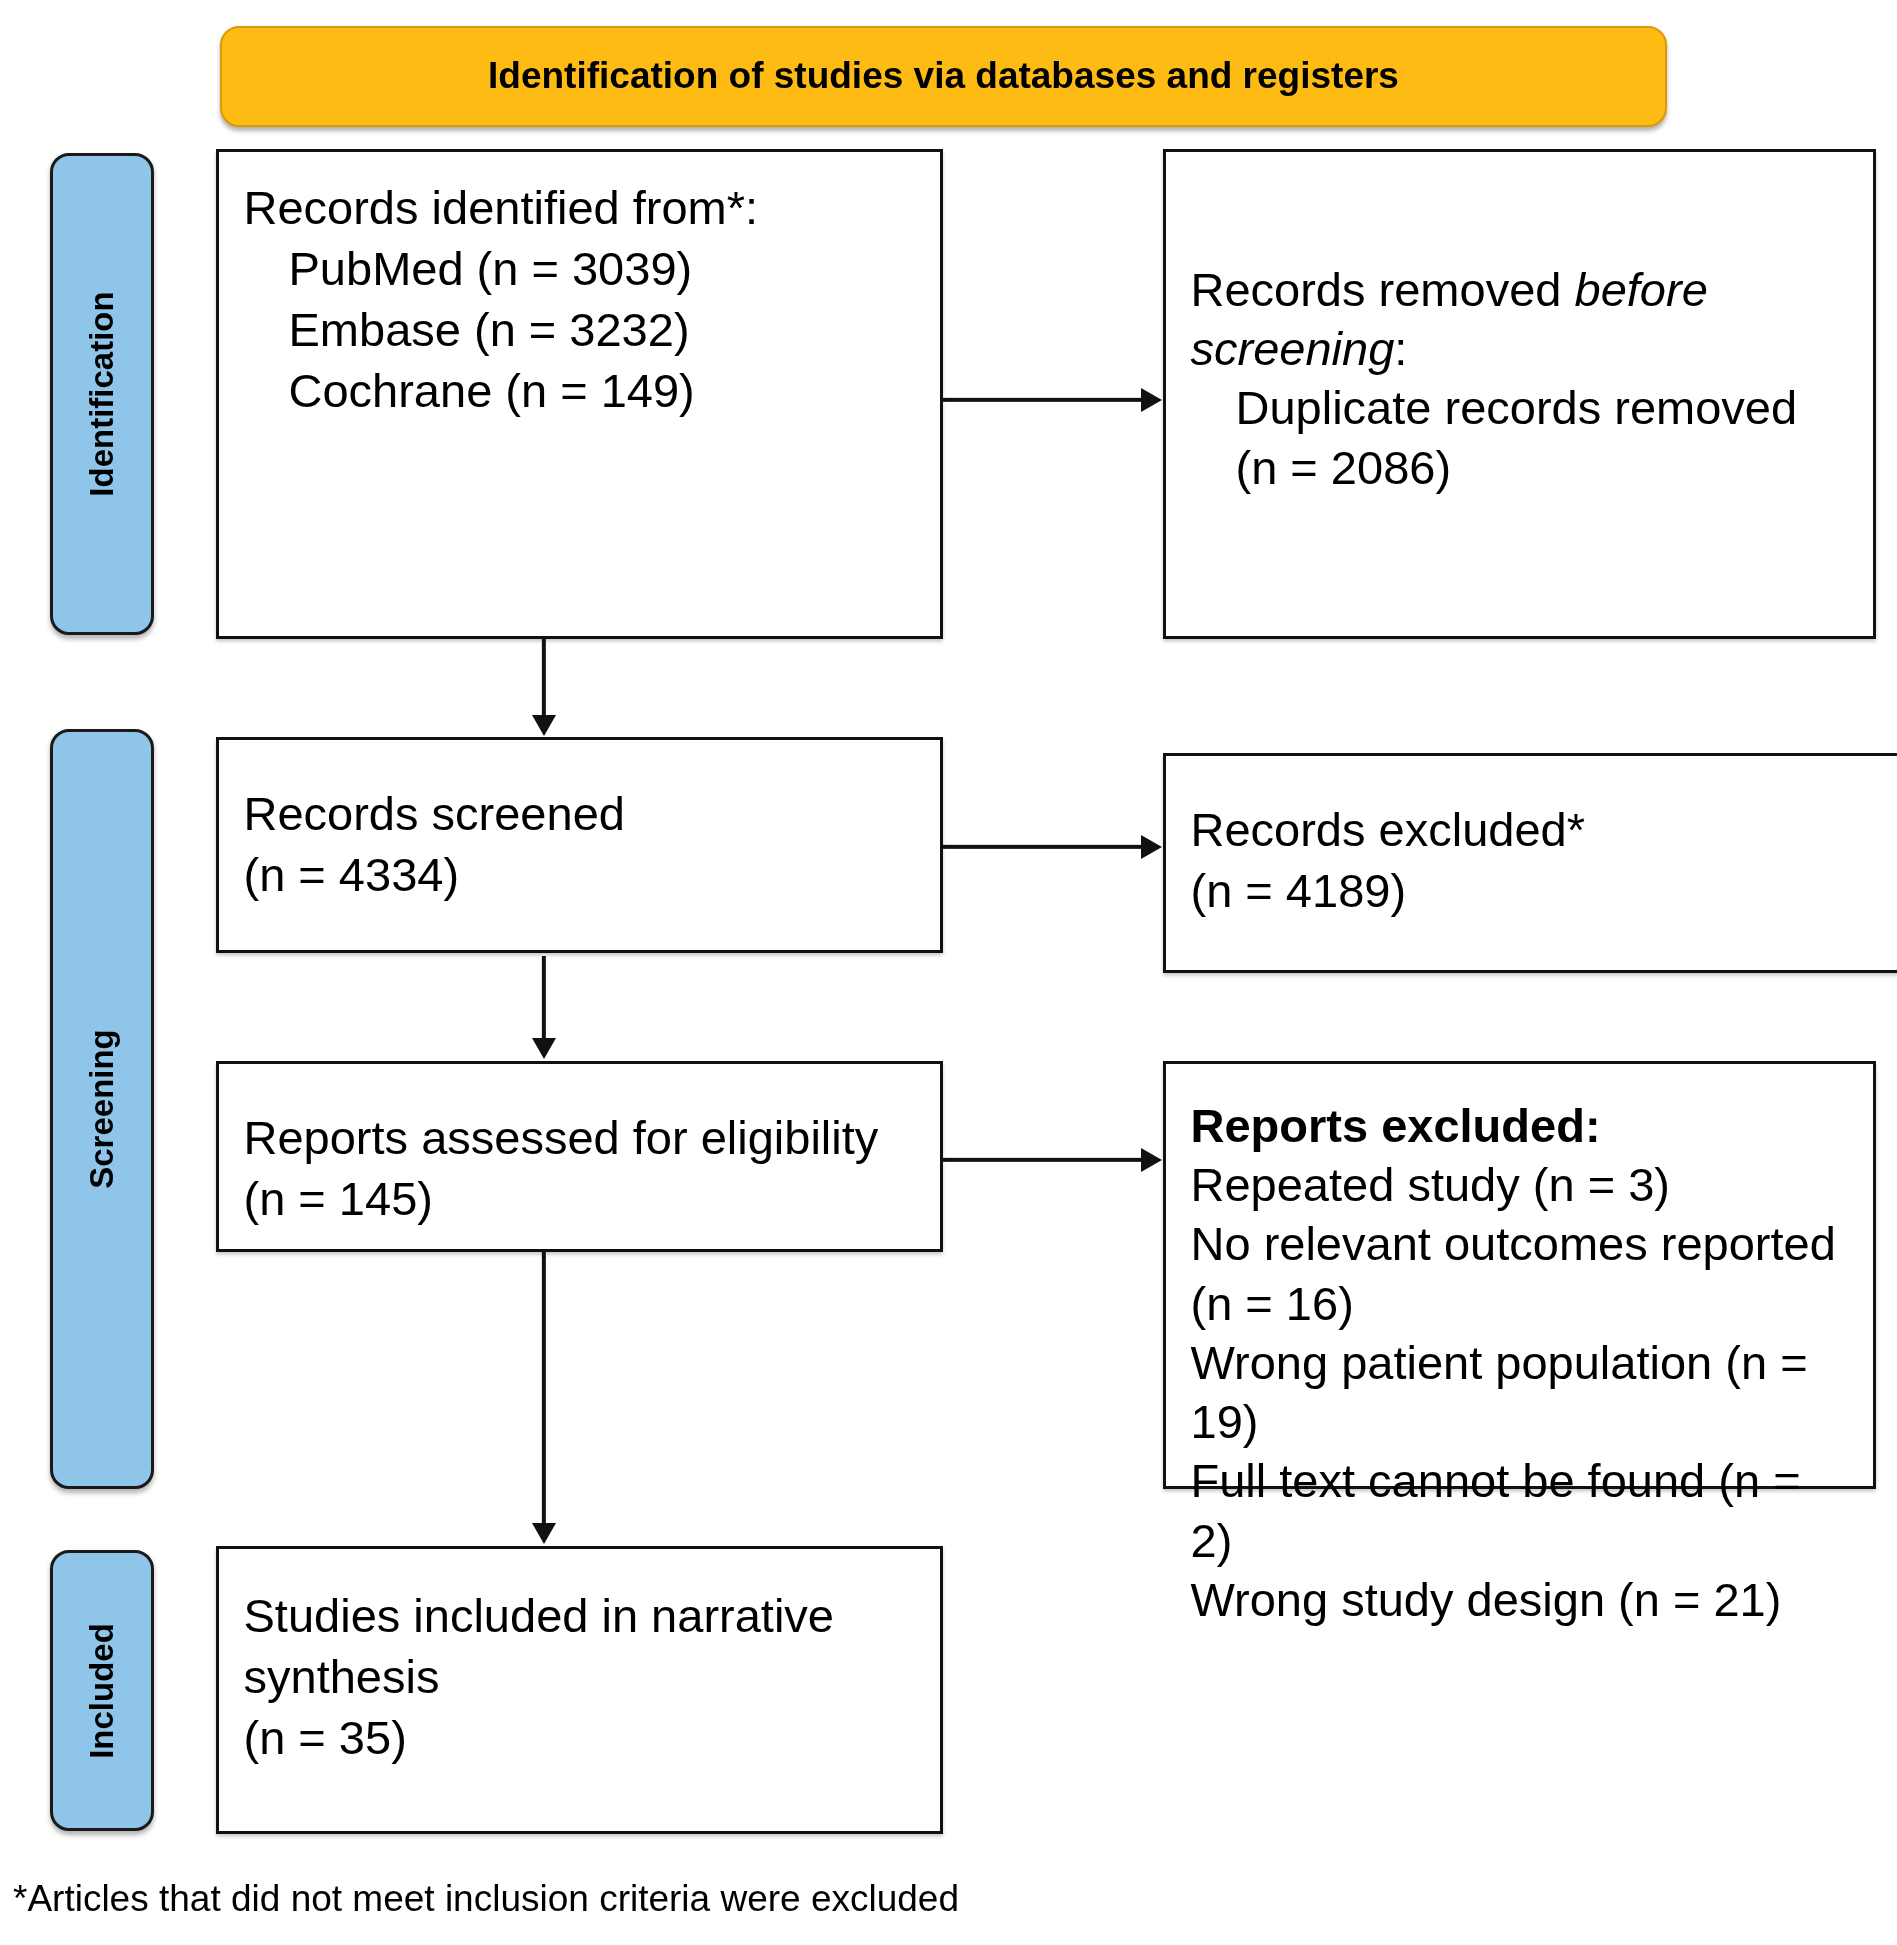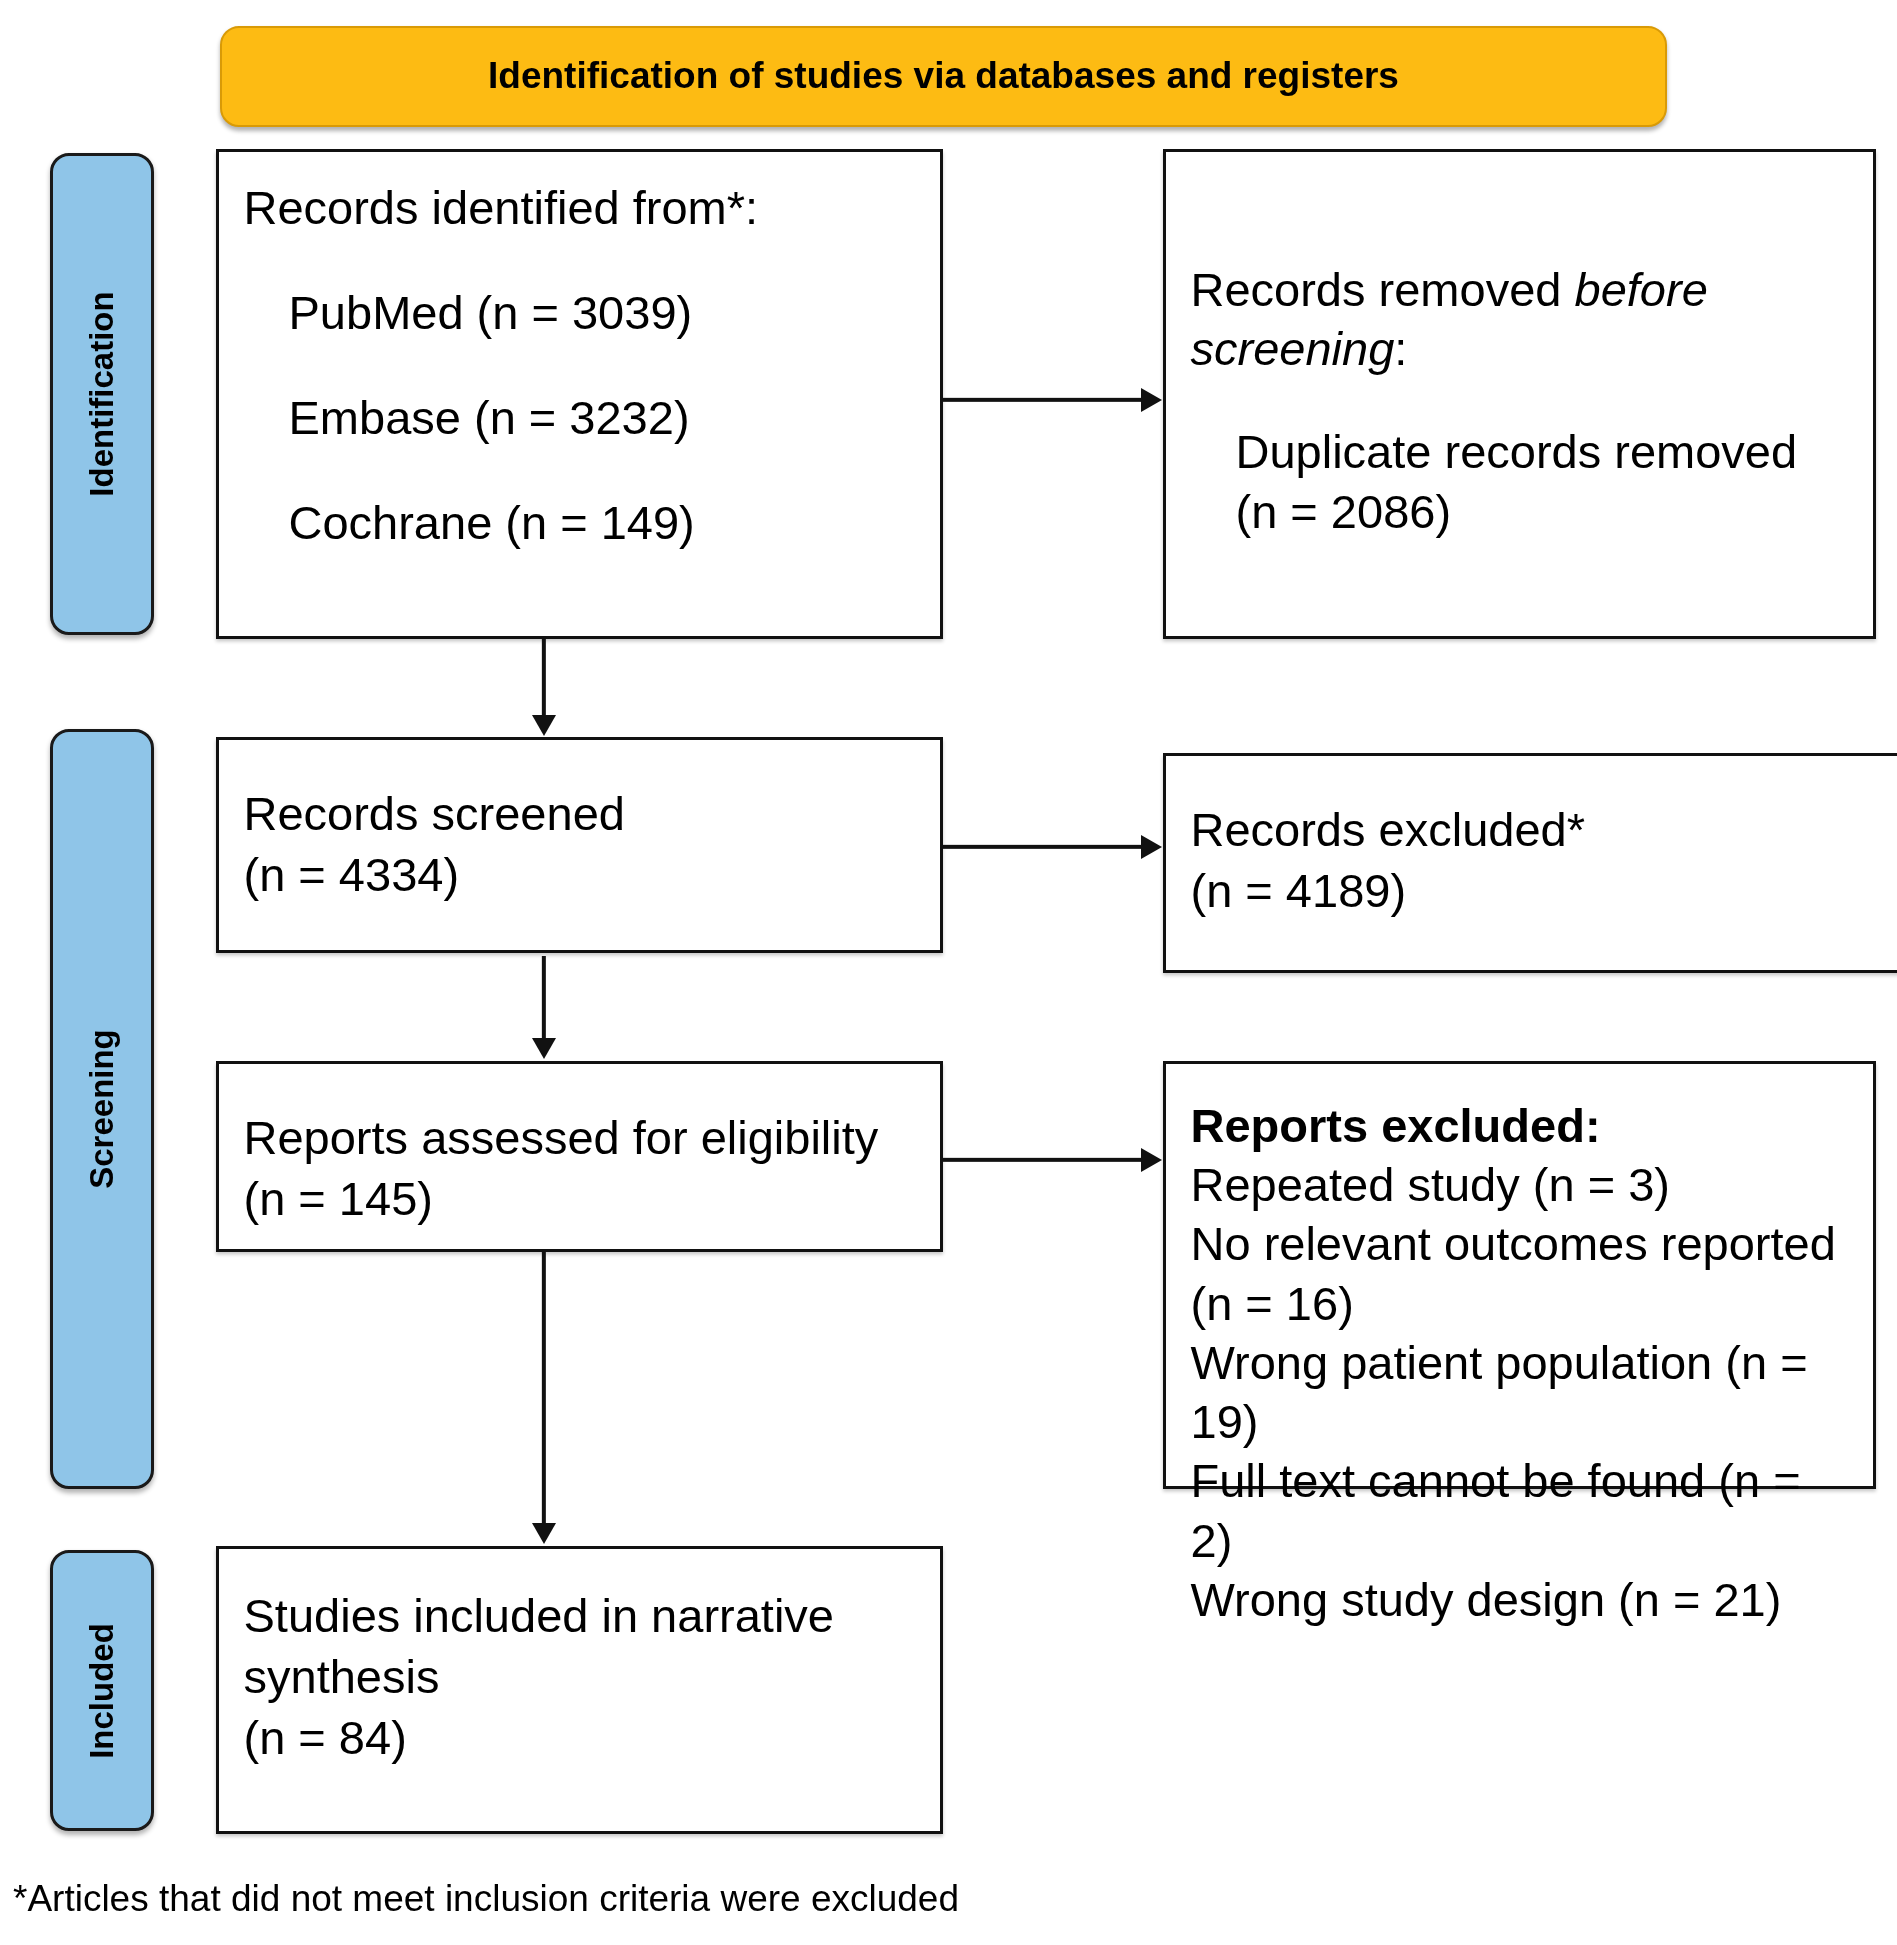--- a/index.html
+++ b/index.html
@@ -68,21 +68,21 @@
     box-sizing: border-box;
     padding: 24.5px 20px 14.4px 24.5px;
     box-shadow: 0 2.9px 3.6px rgba(0,0,0,0.22);
   }
   .box .line {
     font-size: 47px;
     line-height: 1.30;
     color: #000000;
     white-space: pre-wrap;
   }
-  .box .line.indent { padding-left: 45px; margin-top: 44px; }
+  .box .line.indent { padding-left: 45px; }
   .box .line.bold   { font-weight: bold; }
   .box .line.tight  { line-height: 1.26; }
   .box .line .ital-inline { font-style: italic; margin-top: 35px; }
 
   
   .conn { position: absolute; }
   .conn .shaft-v {
     position: absolute;
     left: 50%;
     transform: translateX(-50%);
@@ -179,21 +179,21 @@
     <div class="line tight">Repeated study (n = 3)</div>
     <div class="line tight">No relevant outcomes reported (n = 16)</div>
     <div class="line tight">Wrong patient population (n = 19)</div>
     <div class="line tight">Full text cannot be found (n = 2)</div>
     <div class="line tight">Wrong study design (n = 21)</div>
   </div>
 
   <div class="box" style="left:216px; top:1546px; width:727px; height:288px; padding-top:36px;">
     <div class="line">Studies included in narrative</div>
     <div class="line">synthesis</div>
-    <div class="line">(n = 84)</div>
+    <div class="line">(n = 35)</div>
   </div>
 
   <div class="conn" style="left:943px; top:385px; width:220px; height:29px;">
     <div class="shaft-h" style="width:200px;"></div>
     <div class="head-h" style="left:198px;"></div>
   </div>
 
   <div class="conn" style="left:529px; top:639px; width:29px; height:98px;">
     <div class="shaft-v" style="height:79px;"></div>
     <div class="head-v" style="top:76px;"></div>

